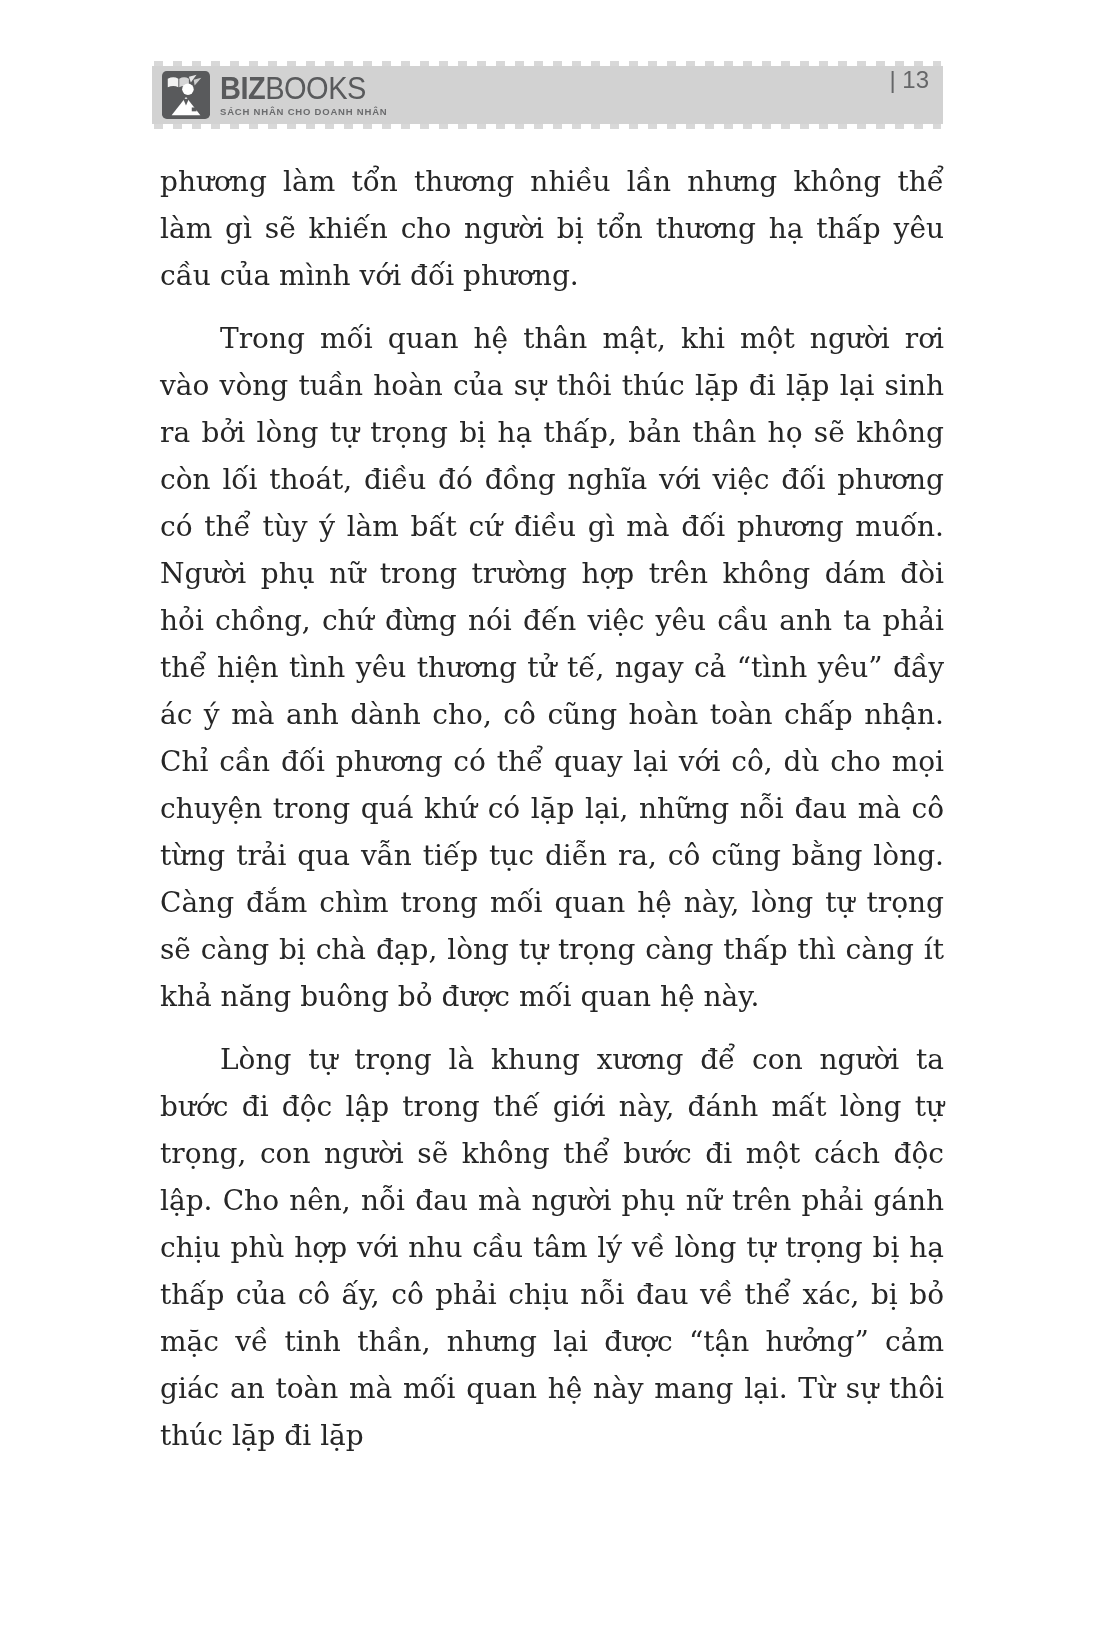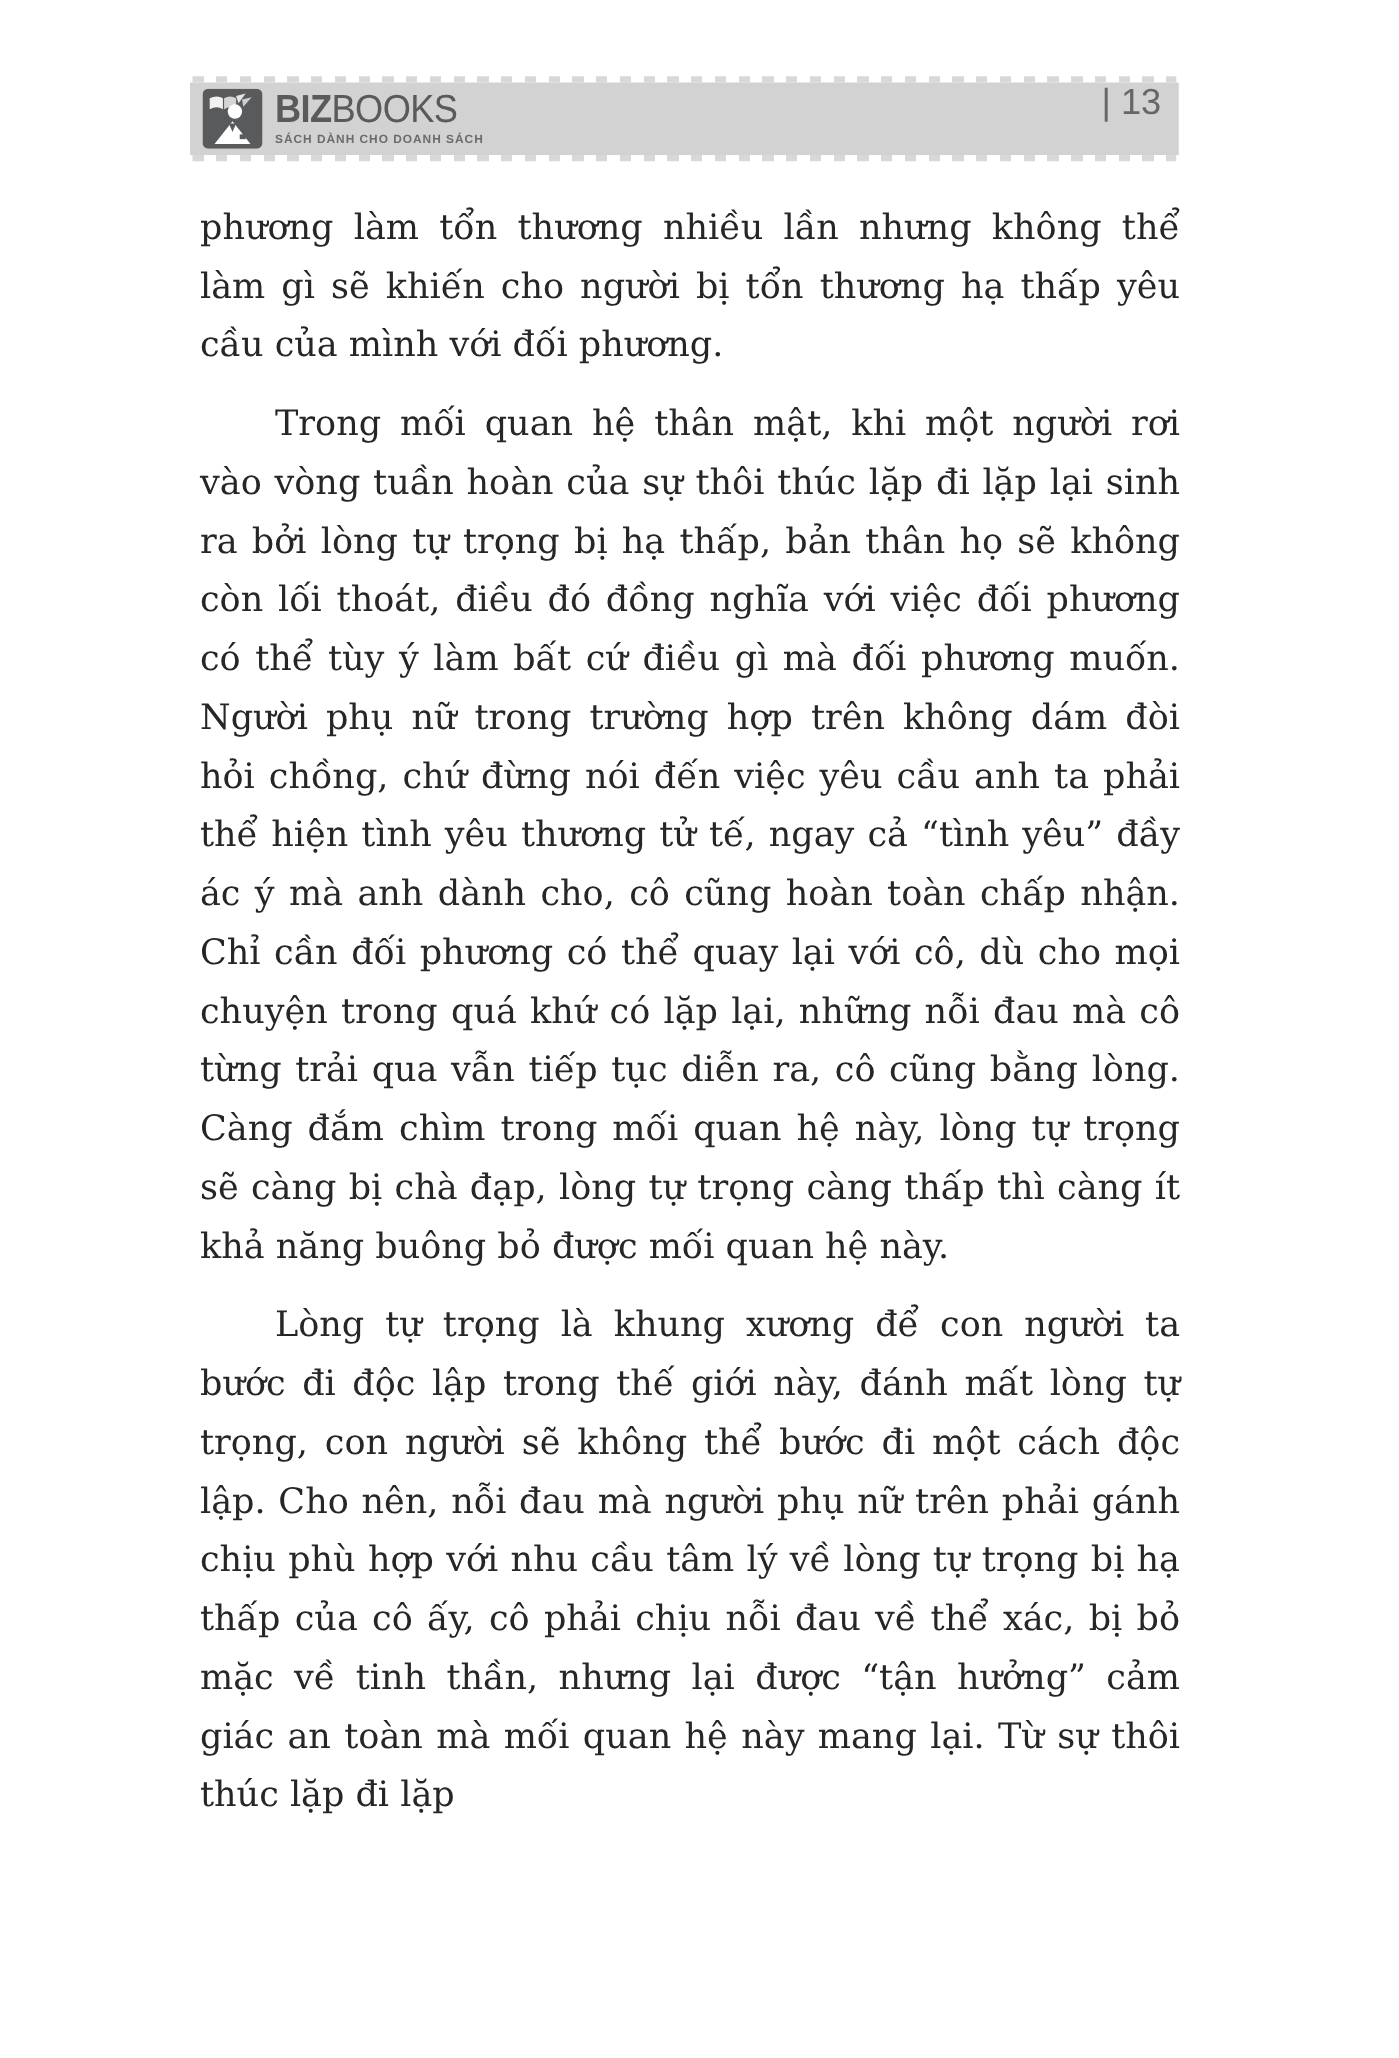--- a/index.html
+++ b/index.html
@@ -66,21 +66,21 @@
   .logo-tagline {
     font-family: "Liberation Sans", sans-serif;
     font-size: 9.5px;
     font-weight: 700;
     color: #6a6b6d;
     letter-spacing: 0.8px;
     margin-top: 4px;
   }
   .page-number {
     font-family: "Liberation Sans", sans-serif;
-    font-size: 29px;
+    font-size: 24px;
     color: #656668;
     font-weight: 400;
     white-space: pre;
   }
 
   
   .content {
     position: absolute;
     left: 160px;
     top: 158px;
@@ -117,21 +117,21 @@
           <circle cx="27" cy="19" r="6" fill="#ffffff"></circle>
 
           <path d="M10 46 L25 27 L40 46 Z" fill="#ffffff"></path>
           <path d="M22 29 L25 36 L28 29 Z" fill="#595a5c"></path>
 
           <rect x="31" y="38" width="5" height="4" fill="#595a5c"></rect>
         </svg>
       </span>
       <span class="logo-text">
         <span class="logo-title"><span class="bold">BIZ</span><span class="light">BOOKS</span></span>
-        <span class="logo-tagline">SÁCH DÀNH CHO DOANH SÁCH</span>
+        <span class="logo-tagline">SÁCH NHÂN CHO DOANH NHÂN</span>
       </span>
     </div>
     <div class="page-number">| 13</div>
   </header>
 
   <main class="content">
     <p>phương làm tổn thương nhiều lần nhưng không thể làm gì sẽ khiến cho người bị tổn thương hạ thấp yêu cầu của mình với đối phương.</p>
     <p class="indent">Trong mối quan hệ thân mật, khi một người rơi vào vòng tuần hoàn của sự thôi thúc lặp đi lặp lại sinh ra bởi lòng tự trọng bị hạ thấp, bản thân họ sẽ không còn lối thoát, điều đó đồng nghĩa với việc đối phương có thể tùy ý làm bất cứ điều gì mà đối phương muốn. Người phụ nữ trong trường hợp trên không dám đòi hỏi chồng, chứ đừng nói đến việc yêu cầu anh ta phải thể hiện tình yêu thương tử tế, ngay cả “tình yêu” đầy ác ý mà anh dành cho, cô cũng hoàn toàn chấp nhận. Chỉ cần đối phương có thể quay lại với cô, dù cho mọi chuyện trong quá khứ có lặp lại, những nỗi đau mà cô từng trải qua vẫn tiếp tục diễn ra, cô cũng bằng lòng. Càng đắm chìm trong mối quan hệ này, lòng tự trọng sẽ càng bị chà đạp, lòng tự trọng càng thấp thì càng ít khả năng buông bỏ được mối quan hệ này.</p>
     <p class="indent">Lòng tự trọng là khung xương để con người ta bước đi độc lập trong thế giới này, đánh mất lòng tự trọng, con người sẽ không thể bước đi một cách độc lập. Cho nên, nỗi đau mà người phụ nữ trên phải gánh chịu phù hợp với nhu cầu tâm lý về lòng tự trọng bị hạ thấp của cô ấy, cô phải chịu nỗi đau về thể xác, bị bỏ mặc về tinh thần, nhưng lại được “tận hưởng” cảm giác an toàn mà mối quan hệ này mang lại. Từ sự thôi thúc lặp đi lặp</p>
   </main>

